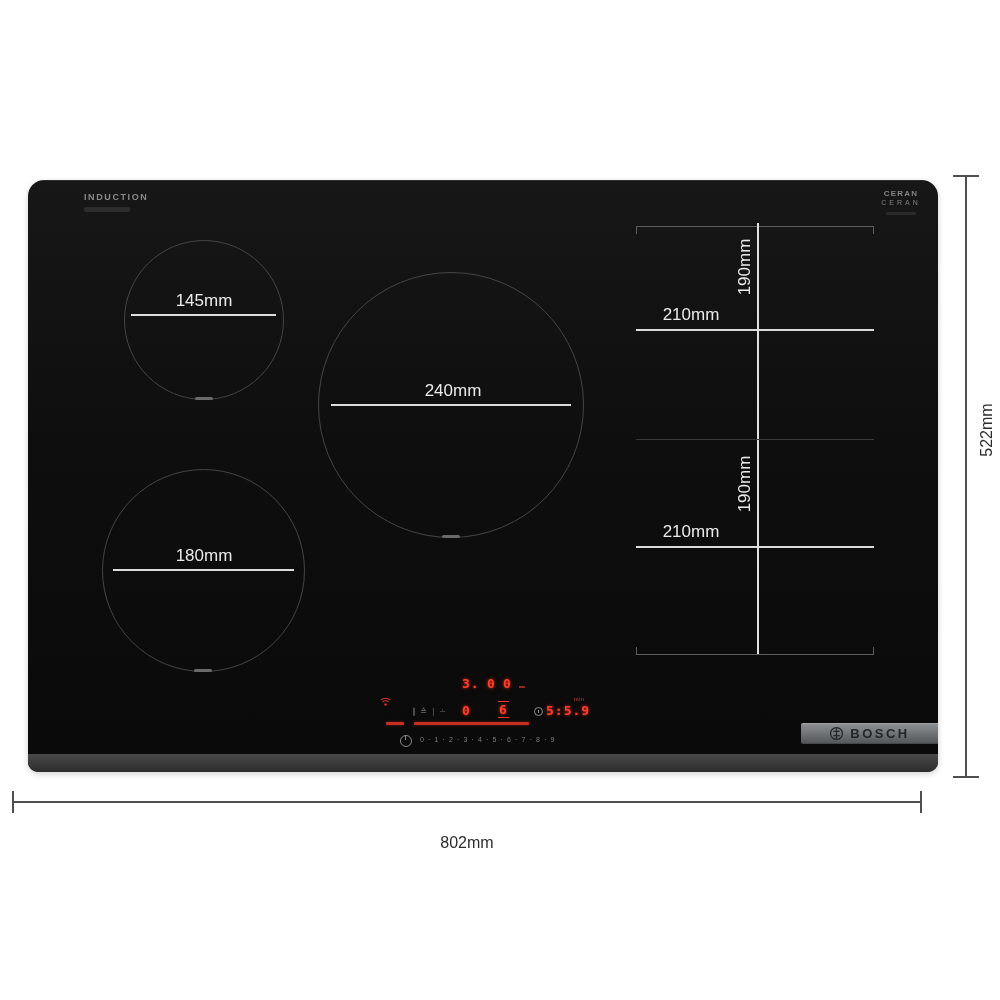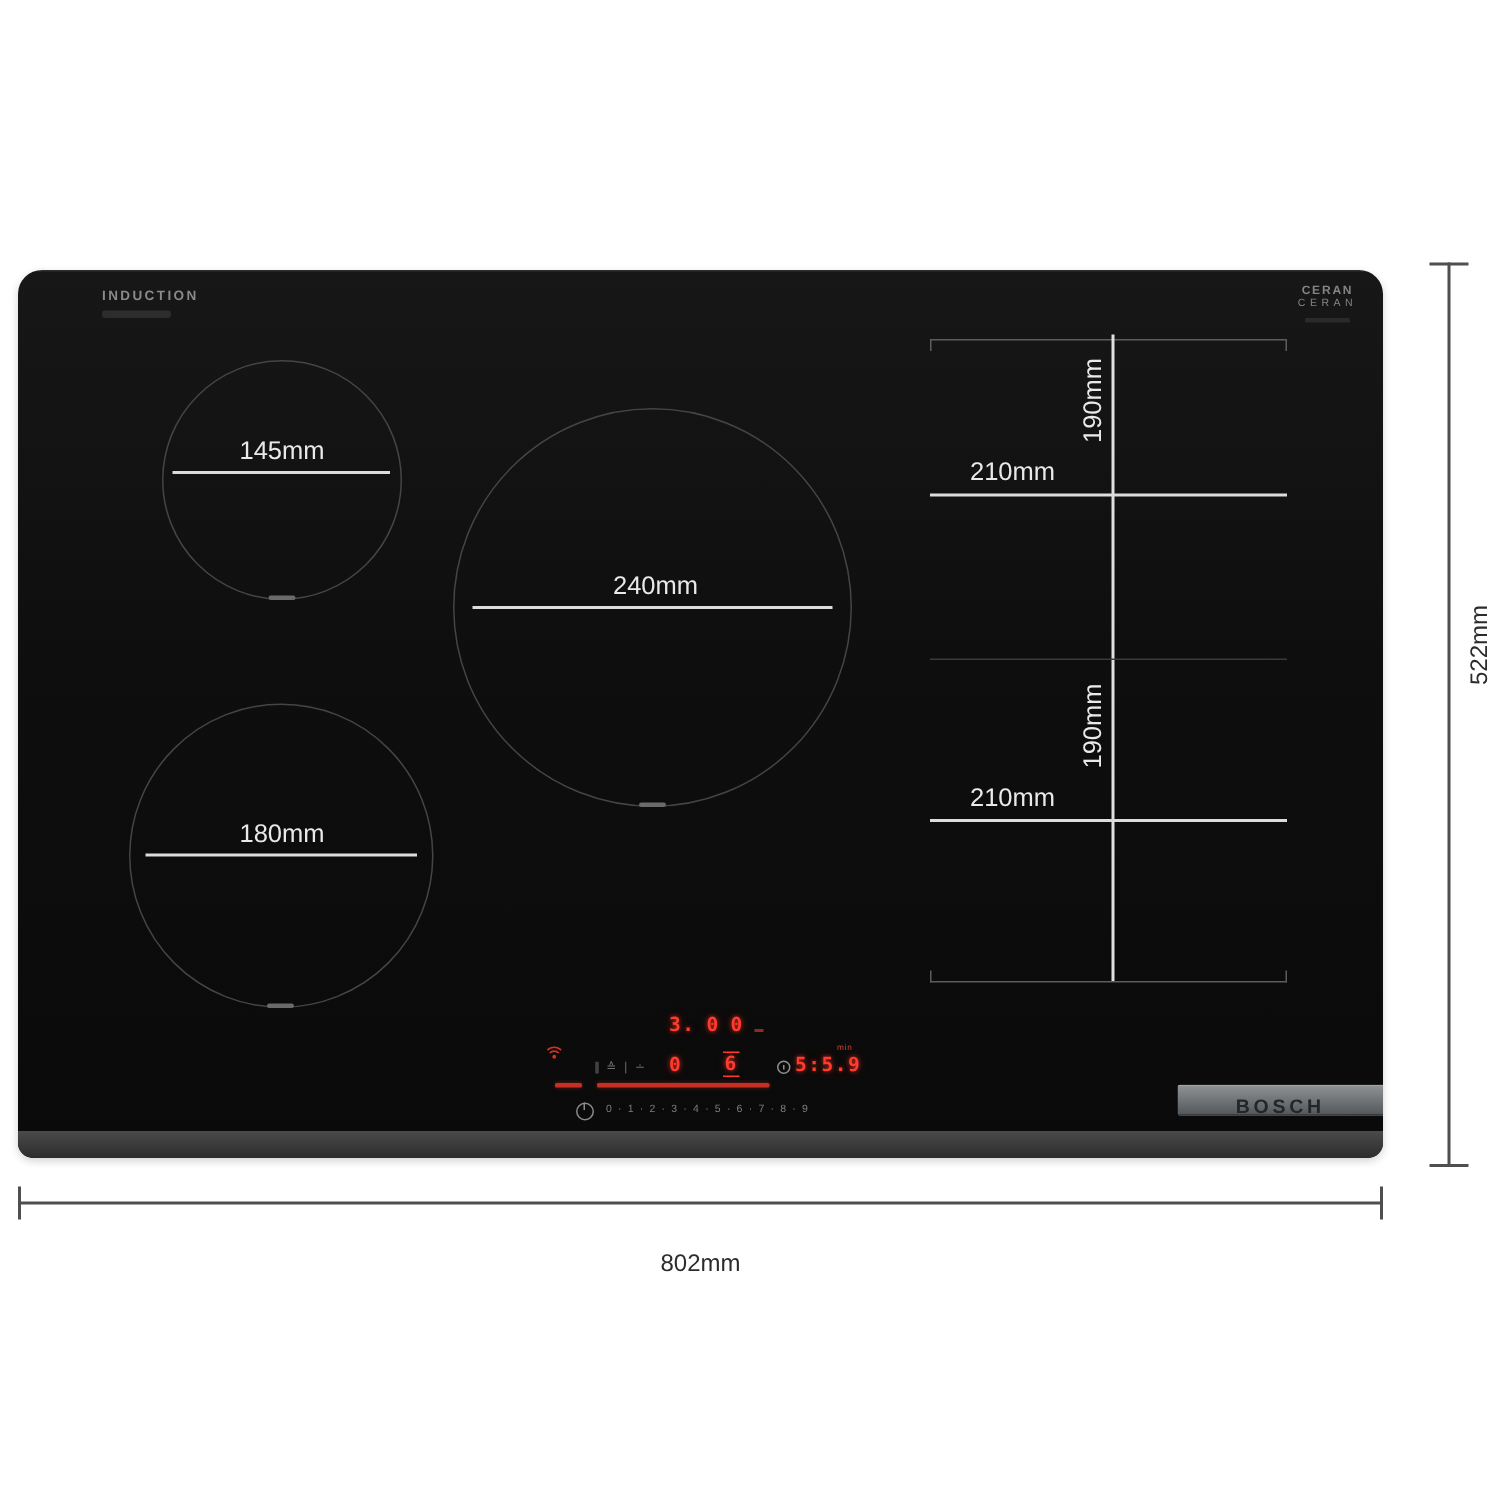--- a/index.html
+++ b/index.html
@@ -4,21 +4,21 @@
 <style>
   * { margin:0; padding:0; box-sizing:border-box; }
   html,body { background:#ffffff; }
   .page {
     position:relative; width:1000px; height:1000px; background:#ffffff;
     font-family:"Liberation Sans", sans-serif; overflow:hidden;
   }
 
   
   .hob {
-    position:absolute; left:12px; top:180px; width:910px; height:592px;
+    position:absolute; left:28px; top:180px; width:910px; height:592px;
     background:linear-gradient(180deg,#171717 0%,#0e0e0e 45%,#0a0a0a 100%);
     border-radius:16px 16px 10px 10px;
     box-shadow:0 2px 6px rgba(0,0,0,0.18);
     padding-left:40px;
   }
   .hob::before {
     content:""; position:absolute; left:0; top:0; right:0; height:1px;
     background:rgba(255,255,255,0.10); border-radius:16px 16px 0 0;
   }
   .bevel {
@@ -101,22 +101,22 @@
   .slider-scale {
     position:absolute; left:392px; top:556px; width:195px; color:#7d7d7d;
     font-size:7px; letter-spacing:1.1px; white-space:nowrap;
   }
   .boost-icon { position:absolute; left:352px; top:516px; }
 
   
   .bosch-badge {
     position:absolute; left:773px; top:543px; width:137px; height:21px;
     background:linear-gradient(180deg,#8d9194 0%,#707477 50%,#54585b 100%);
-    border-radius:2px 0 0 2px; display:flex; align-items:center; gap:6px;
-    border-top:1px solid #9fa3a6; border-bottom:1px solid #45484b;flex-direction:column;
+    border-radius:2px 0 0 2px; display:flex; align-items:center; justify-content:center; gap:6px;
+    border-top:1px solid #9fa3a6; border-bottom:1px solid #45484b;
   }
   .bosch-wordmark { color:#22262a; font-size:13px; font-weight:700; letter-spacing:2.5px; }
 
   
   .out-line { position:absolute; background:#4f4f4f; }
   .out-label { position:absolute; color:#2c2c2c; font-size:16px; white-space:nowrap; }
   .w-line  { left:12px; top:801px; width:910px; height:2px; }
   .w-tick-l{ left:12px; top:791px; width:2px; height:22px; }
   .w-tick-r{ left:920px; top:791px; width:2px; height:22px; }
   .w-label { left:467px; top:811px; transform:translateX(-50%);margin-top:23px; }

